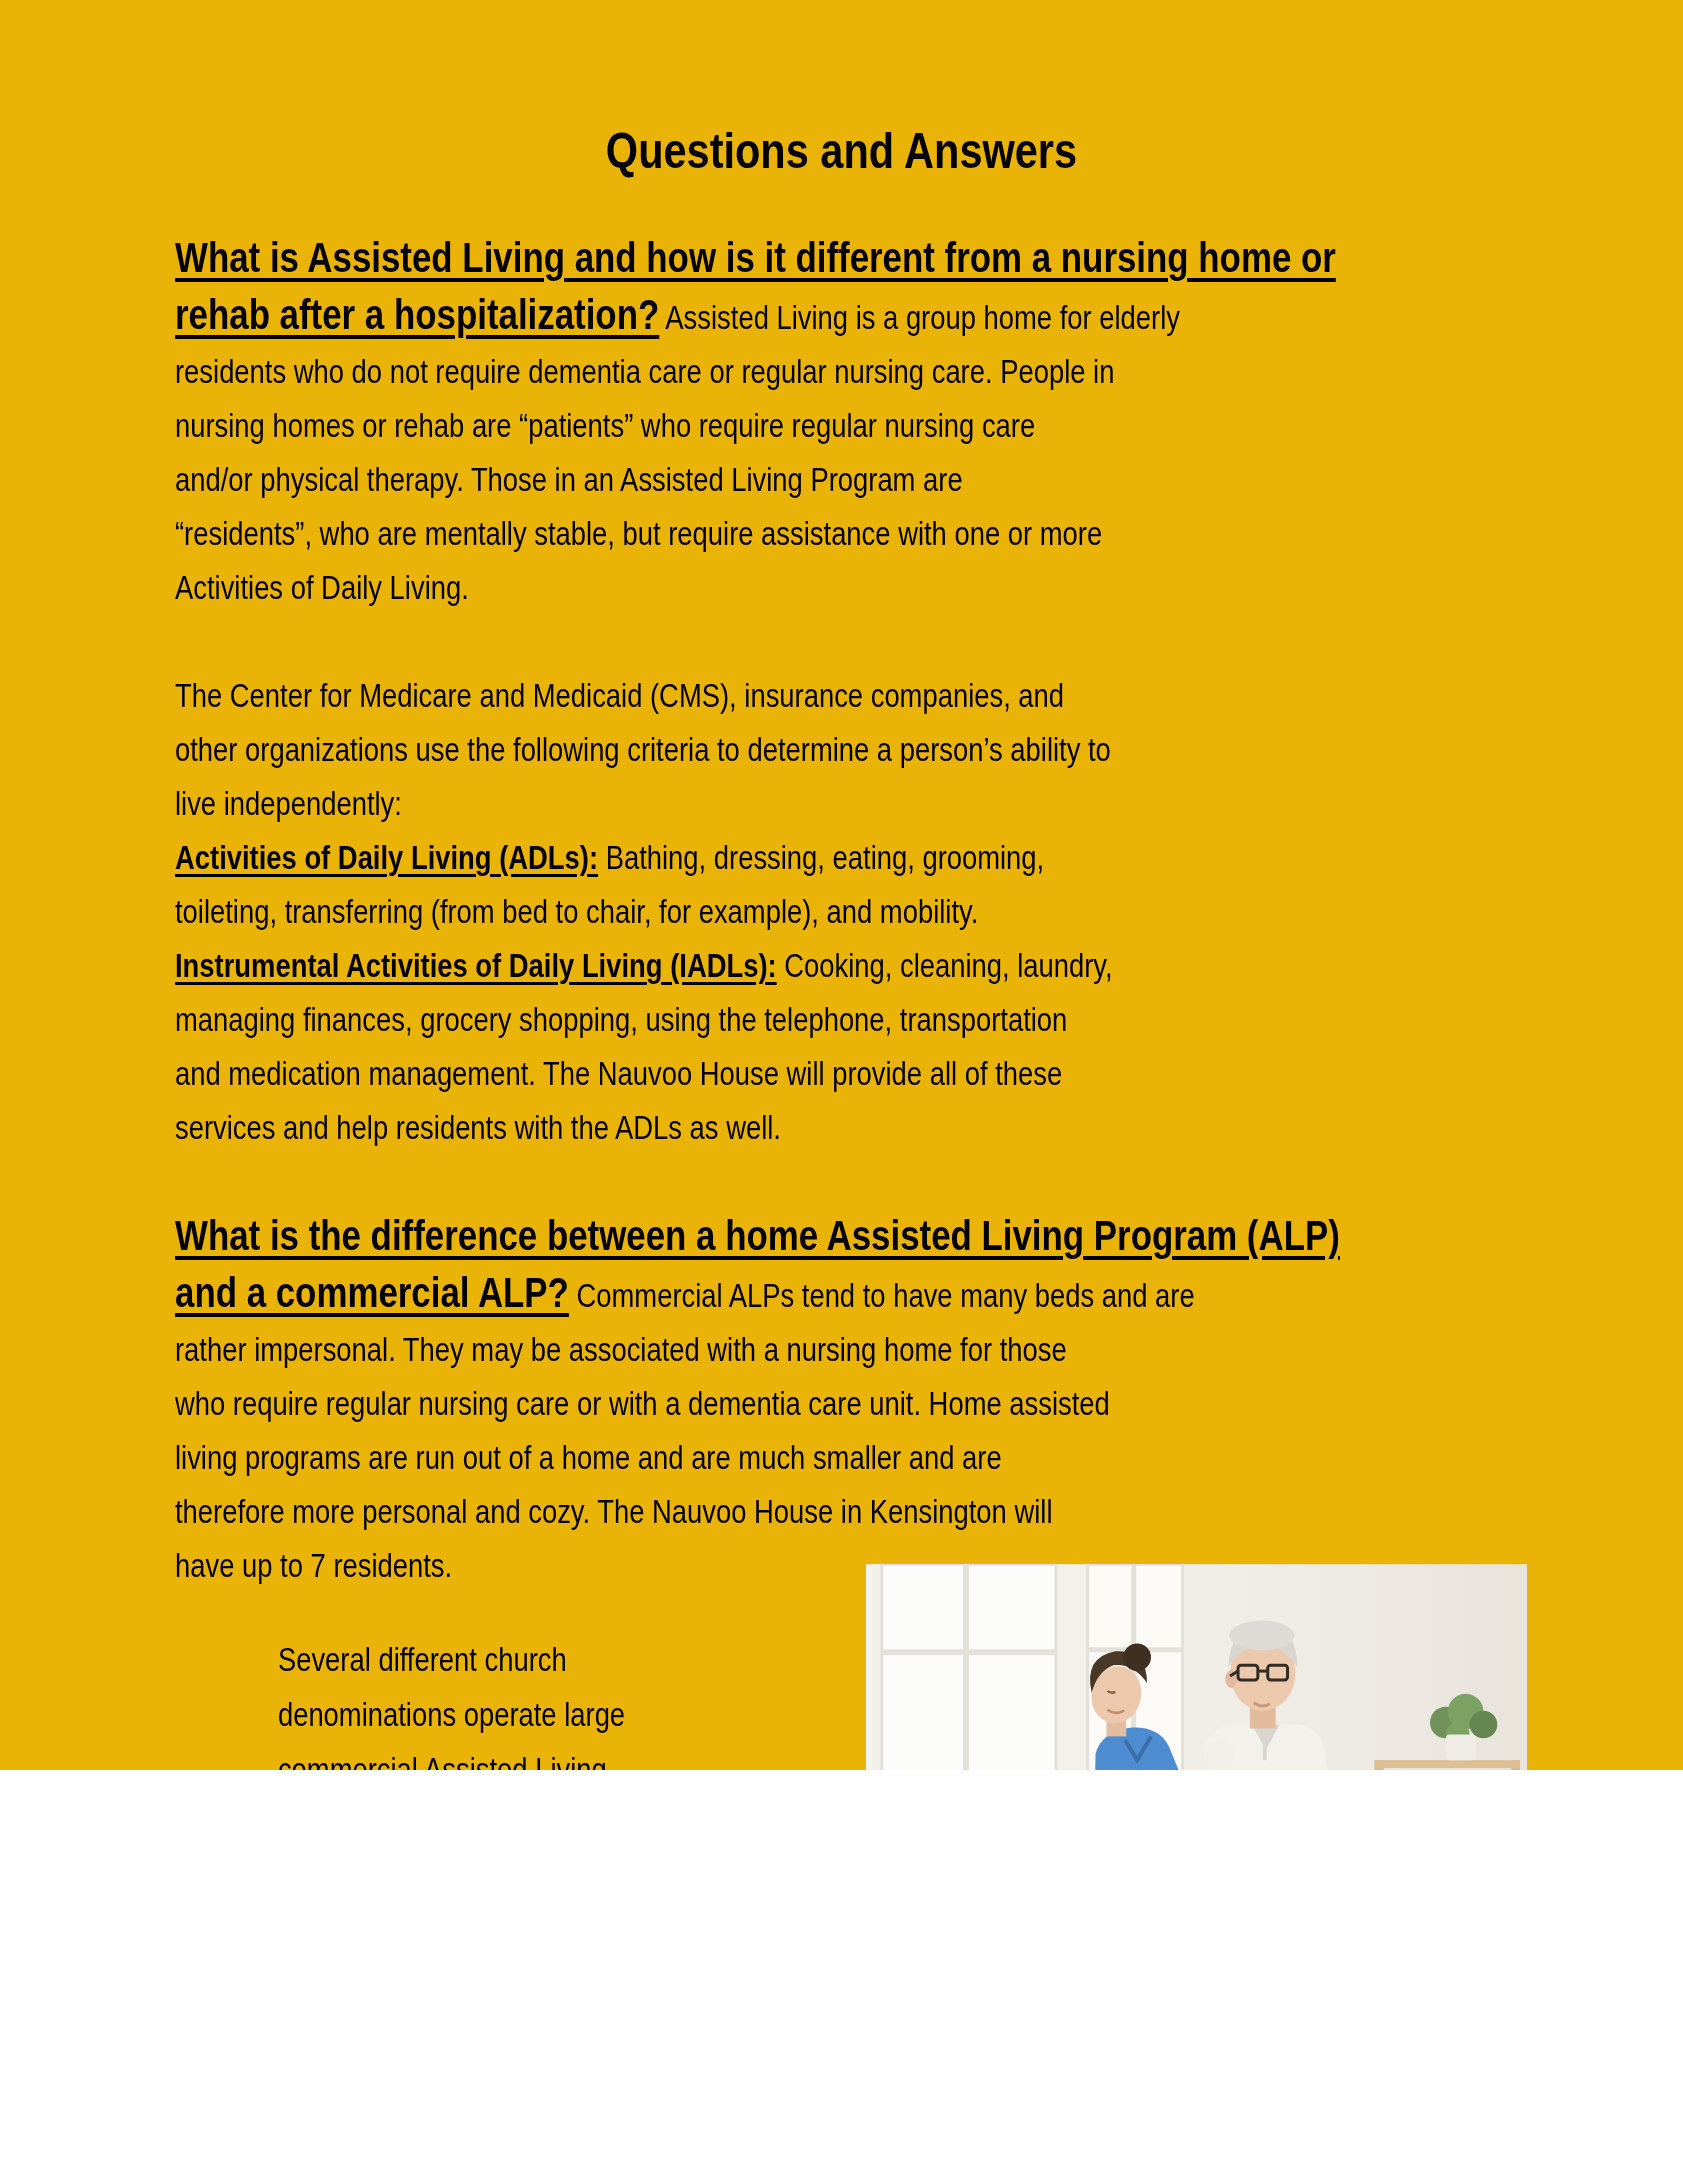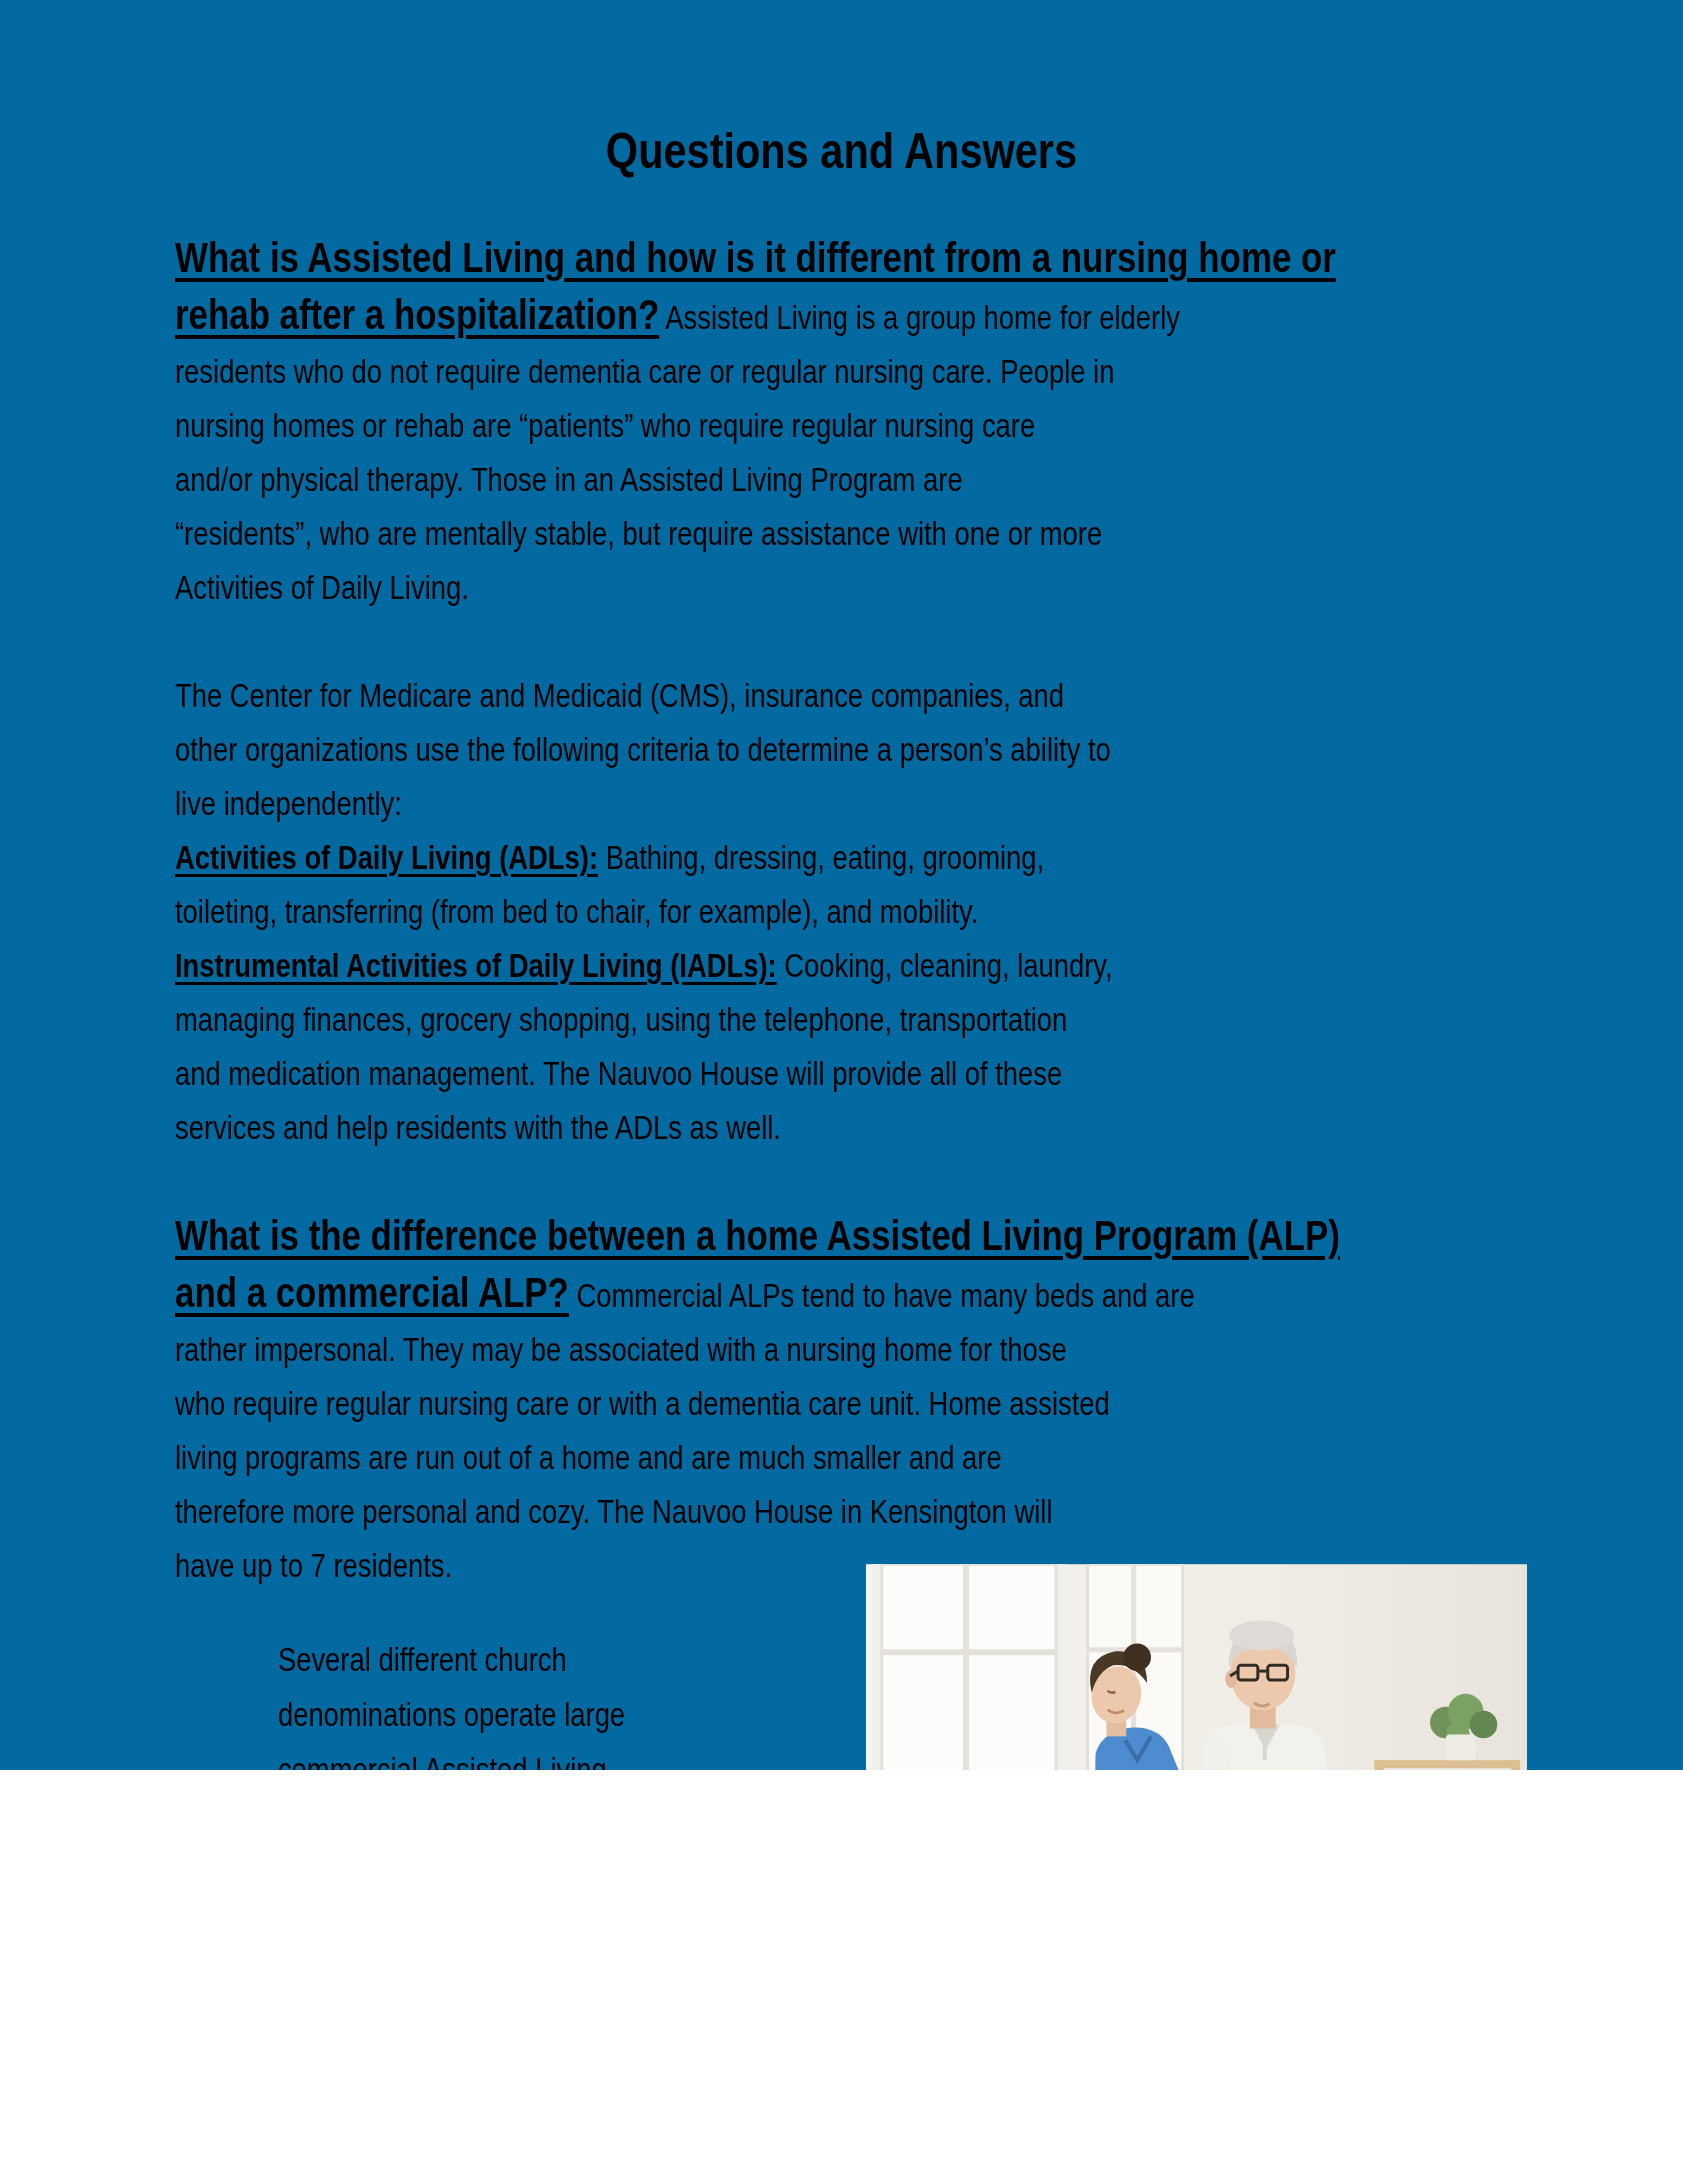--- a/index.html
+++ b/index.html
@@ -1,19 +1,19 @@
 <!DOCTYPE html>
 <html><head>
 <meta charset="utf-8">
 <style>
   html,body{margin:0;padding:0;background:#ffffff;}
   .page{
     position:relative;
     width:1683px;height:1770px;
-    background:#0369a1;
+    background:#eab308;
     font-family:"Liberation Sans","DejaVu Sans",sans-serif;
     color:#000000;
     overflow:hidden;
   }
   
   .textcol{
     position:absolute;left:175px;top:0;
     width:1606px;height:2178px;
     transform:scaleX(0.83);
     transform-origin:0 0;

